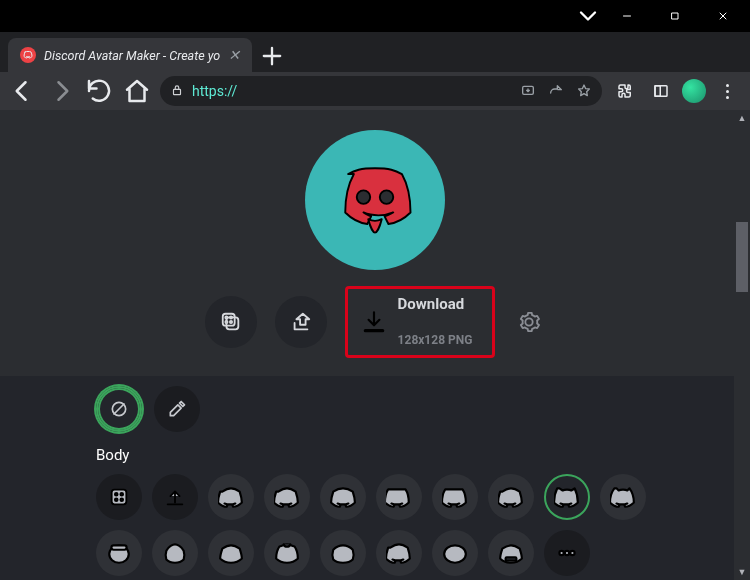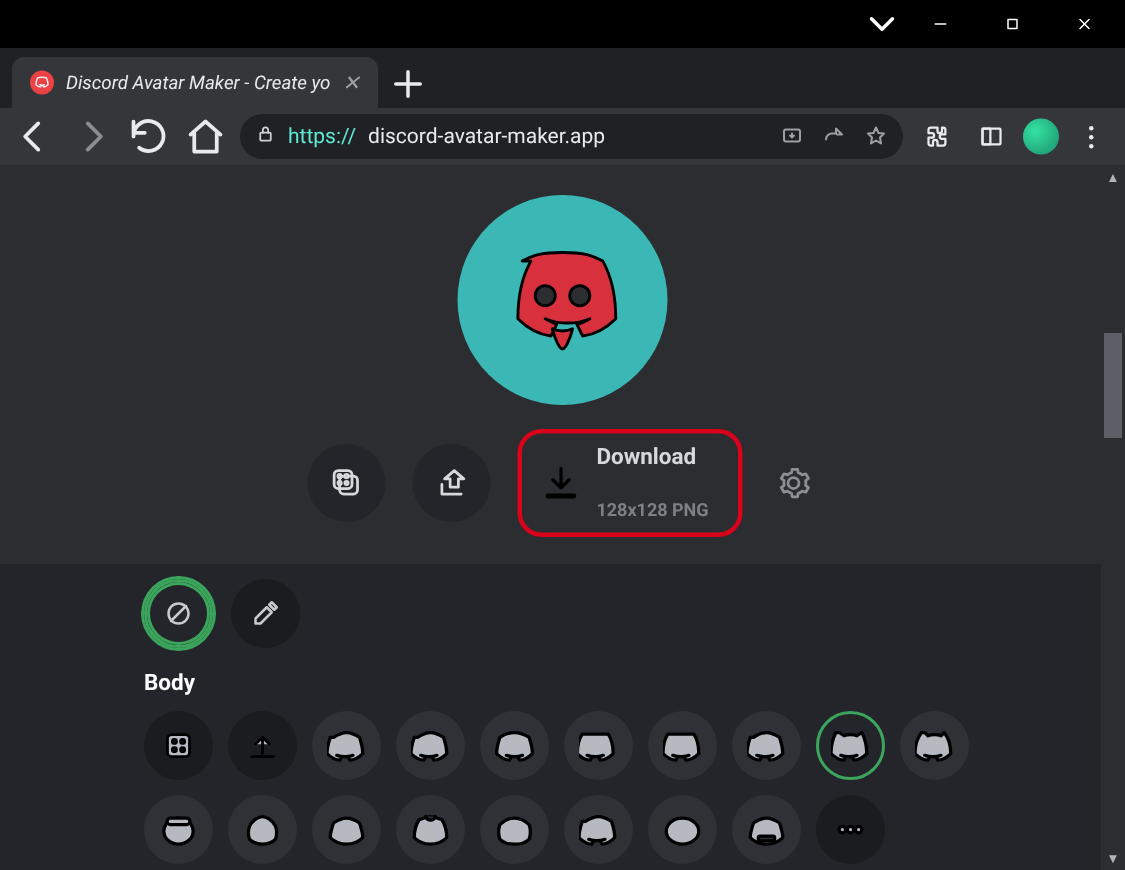--- a/index.html
+++ b/index.html
@@ -47,29 +47,29 @@
 
   .actionrow { display:flex; align-items:center; gap:18px; }
   .roundbtn { width:52px; height:52px; border-radius:50%; background:#23252a; display:flex; align-items:center; justify-content:center; color:#d7d9dd; }
   .roundbtn svg { width:22px; height:22px; }
   .dlbtn { display:flex; align-items:center; gap:10px; padding: 6px 14px 6px 10px; border-radius:8px; }
   .dlbtn .dlicon { width:28px; display:flex; align-items:flex-end; }
   .dlbtn .dlicon svg { width:28px; height:26px; }
   .dlbtn .dltext .t1 { color:#d7d9dd; font-weight:700; font-size:15px; line-height:1.05; }
   .dlbtn .dltext .t2 { color:#7d8087; font-weight:700; font-size:12px;margin-top:20px; }
   .gearbtn { width:32px; height:32px; color:#8b8e95; display:flex; align-items:center; justify-content:center; }
-  .highlight-box { border:3px solid #d9021a; border-radius:16px; padding:2px 6px 2px 2px; }
+  .highlight-box { border:3px solid #d9021a; border-radius:4px; padding:2px 6px 2px 2px; }
 
   
   .lower { background:#23252b; padding: 10px 0 20px 96px; }
   .editrow { display:flex; gap:12px; margin-bottom:14px; }
   .chip { width:46px; height:46px; border-radius:50%; background:#1b1c20; display:flex; align-items:center; justify-content:center; color:#c7c9ce; }
   .chip.ring { box-shadow: 0 0 0 2px #3ba55c inset, 0 0 0 2px #3ba55c; background:transparent; border:2px solid #3ba55c; }
   .chip svg { width:20px; height:20px; }
-  .section-label { color:#fdfdfd; font-weight:700; font-size:15px; margin: 8px 0 10px; }
+  .section-label { color:#fdfdfd; font-weight:400; font-size:15px; margin: 8px 0 10px; }
   .bodygrid { display:grid; grid-template-columns: repeat(10, 46px); gap:10px; }
   .opt { width:46px; height:46px; border-radius:50%; background:#1b1c20; display:flex; align-items:center; justify-content:center; }
   .opt.semi { background:#2f3136; }
   .opt.sel { background:transparent; border:2px solid #3ba55c; }
   .opt svg { width:26px; height:22px; fill:#b6b9c0; }
 
   svg { stroke: currentColor; fill: none; stroke-width: 2; stroke-linecap: round; stroke-linejoin: round; }
 </style>
 </head>
 <body>
@@ -135,21 +135,20 @@
       <svg viewBox="0 0 24 24">
         <path d="M4 11l8-7 8 7M6 10v10h12V10"></path>
       </svg>
     </div>
   <div class="urlbar">
     <span><svg viewBox="0 0 24 24" width="14" height="14">
           <rect x="6" y="11" width="12" height="9" rx="1"></rect>
           <path d="M9 11V8a3 3 0 0 1 6 0v3"></path>
         </svg></span>
     <span class="scheme">https://</span>
-      <span class="host">discord-avatar-maker.app</span>
     <div class="actions">
       <span class="ic">
           <svg viewBox="0 0 24 24" width="16" height="16">
             <rect x="4" y="5" width="16" height="12" rx="2"></rect>
             <path d="M12 9v4m-2-2l2 2 2-2"></path>
           </svg>
         </span>
       <span class="ic">
           <svg viewBox="0 0 24 24" width="16" height="16">
             <path d="M14 4l6 6M14 4v5h-4a6 6 0 0 0-6 6M20 10h-5"></path>

